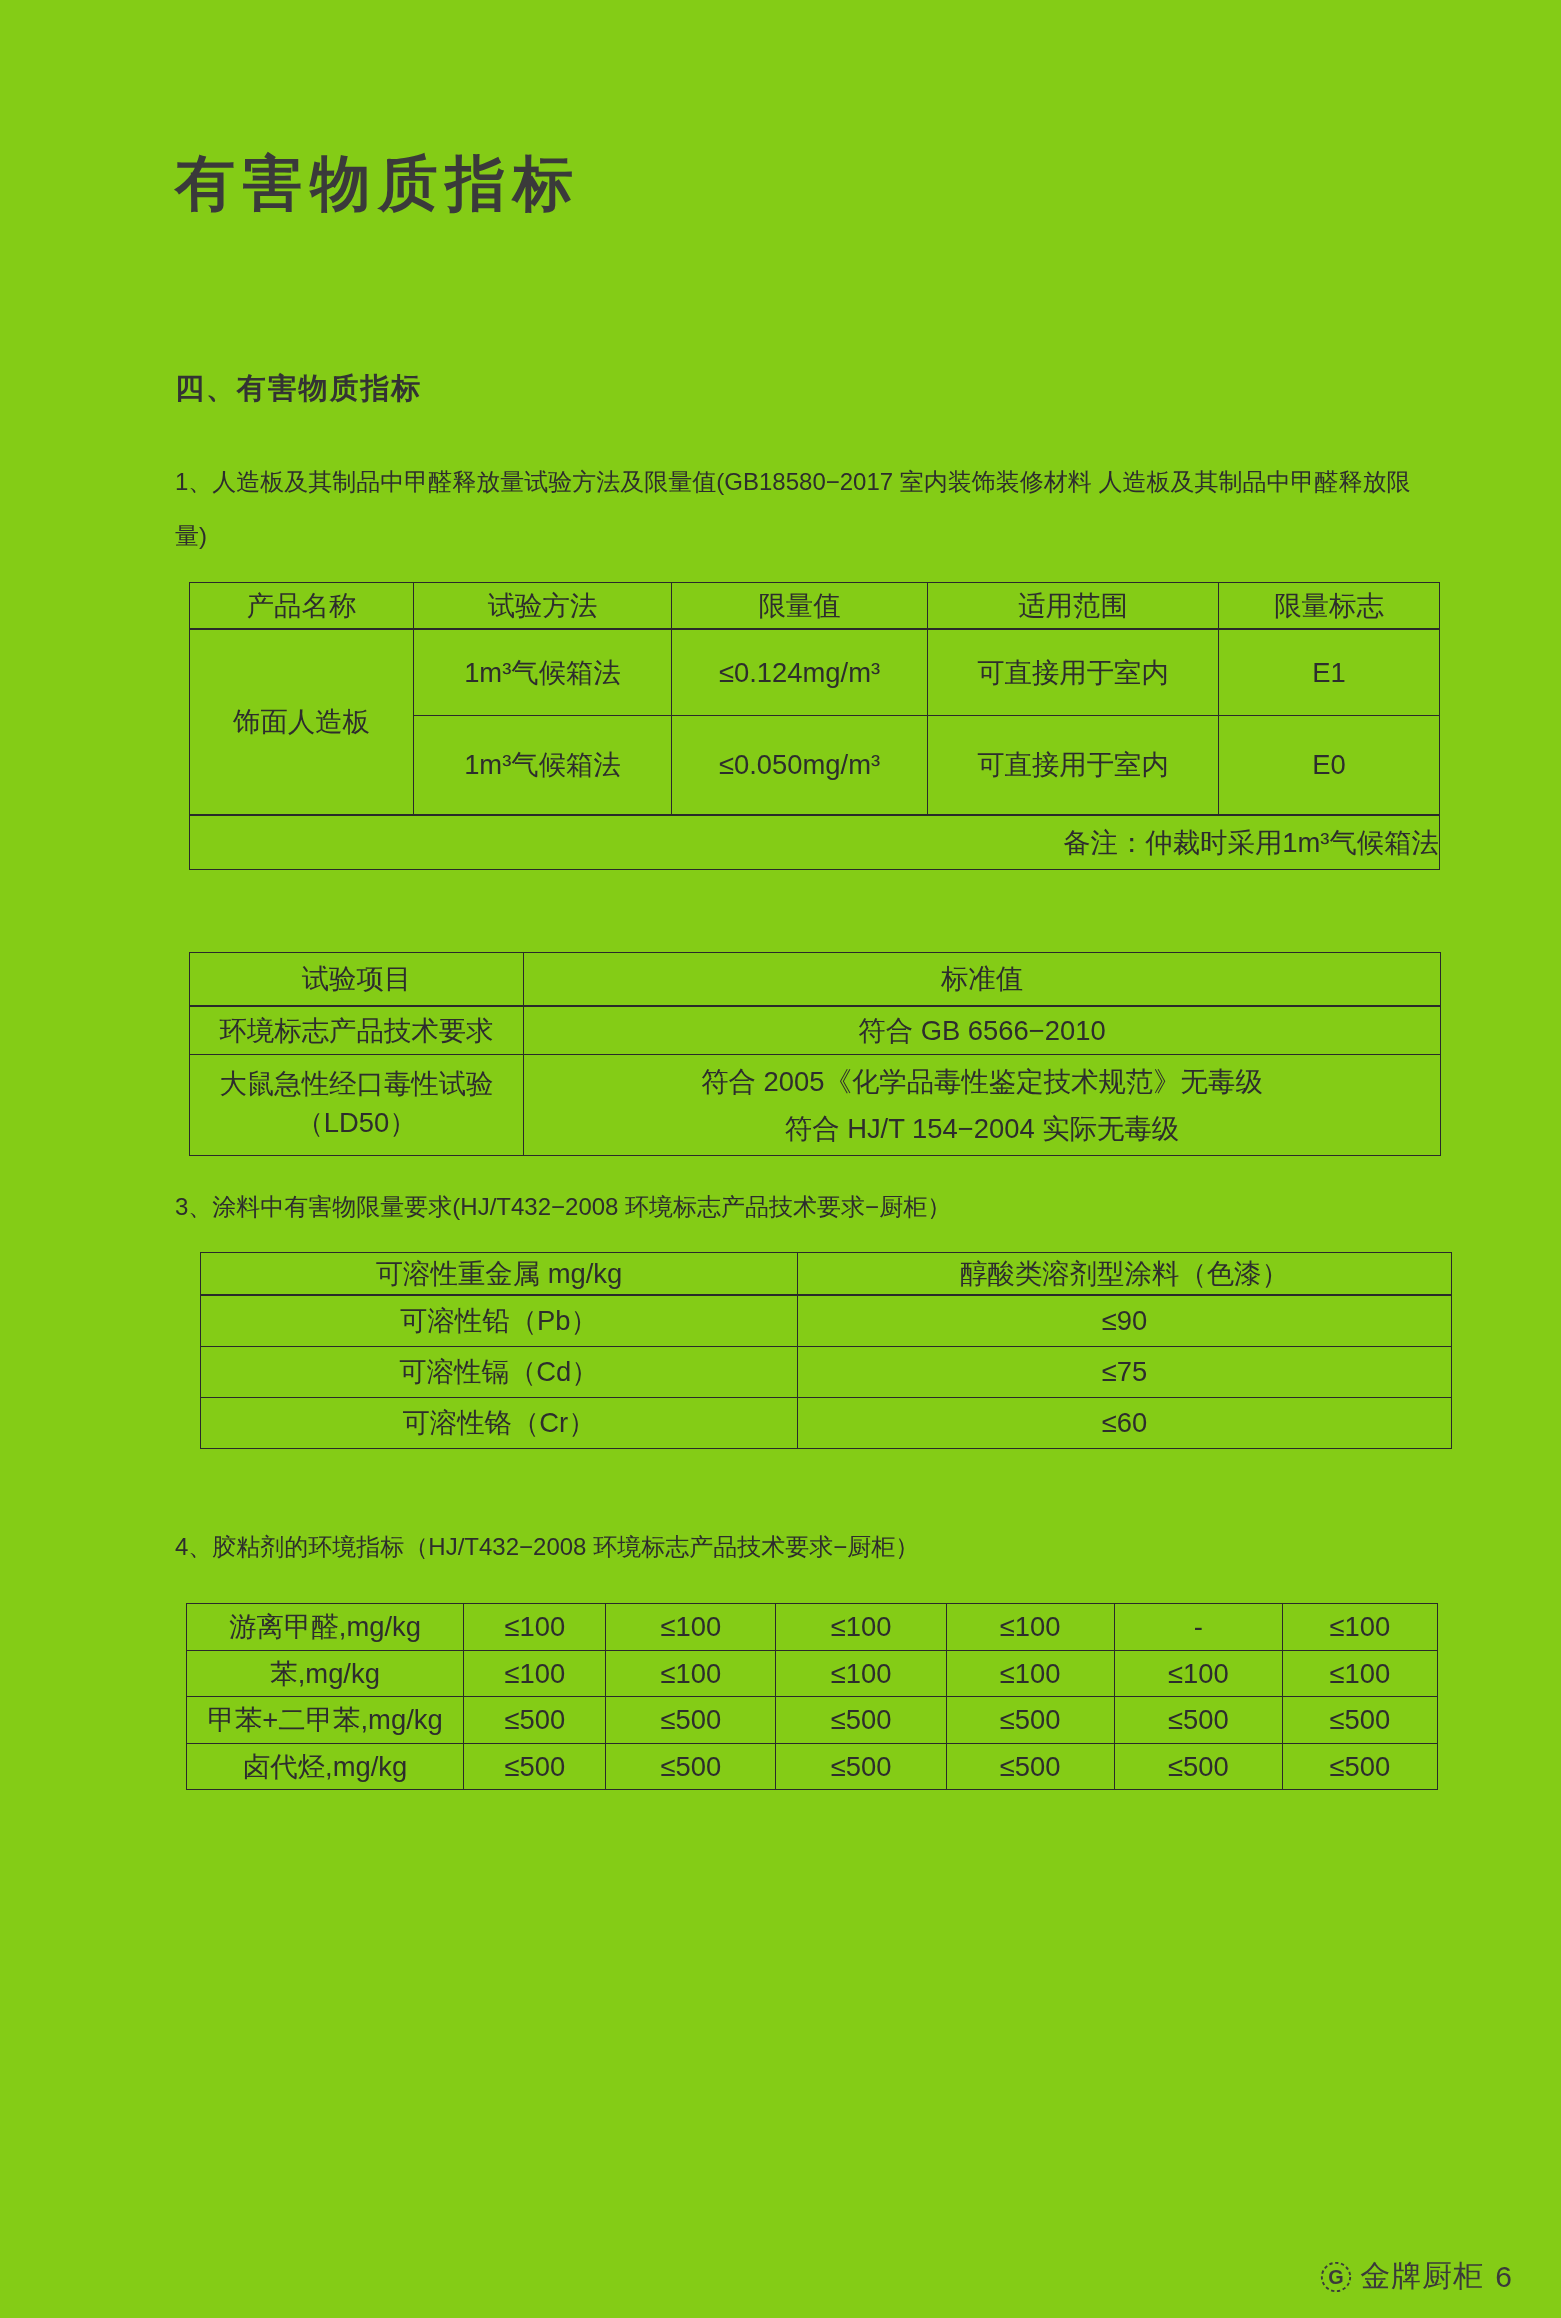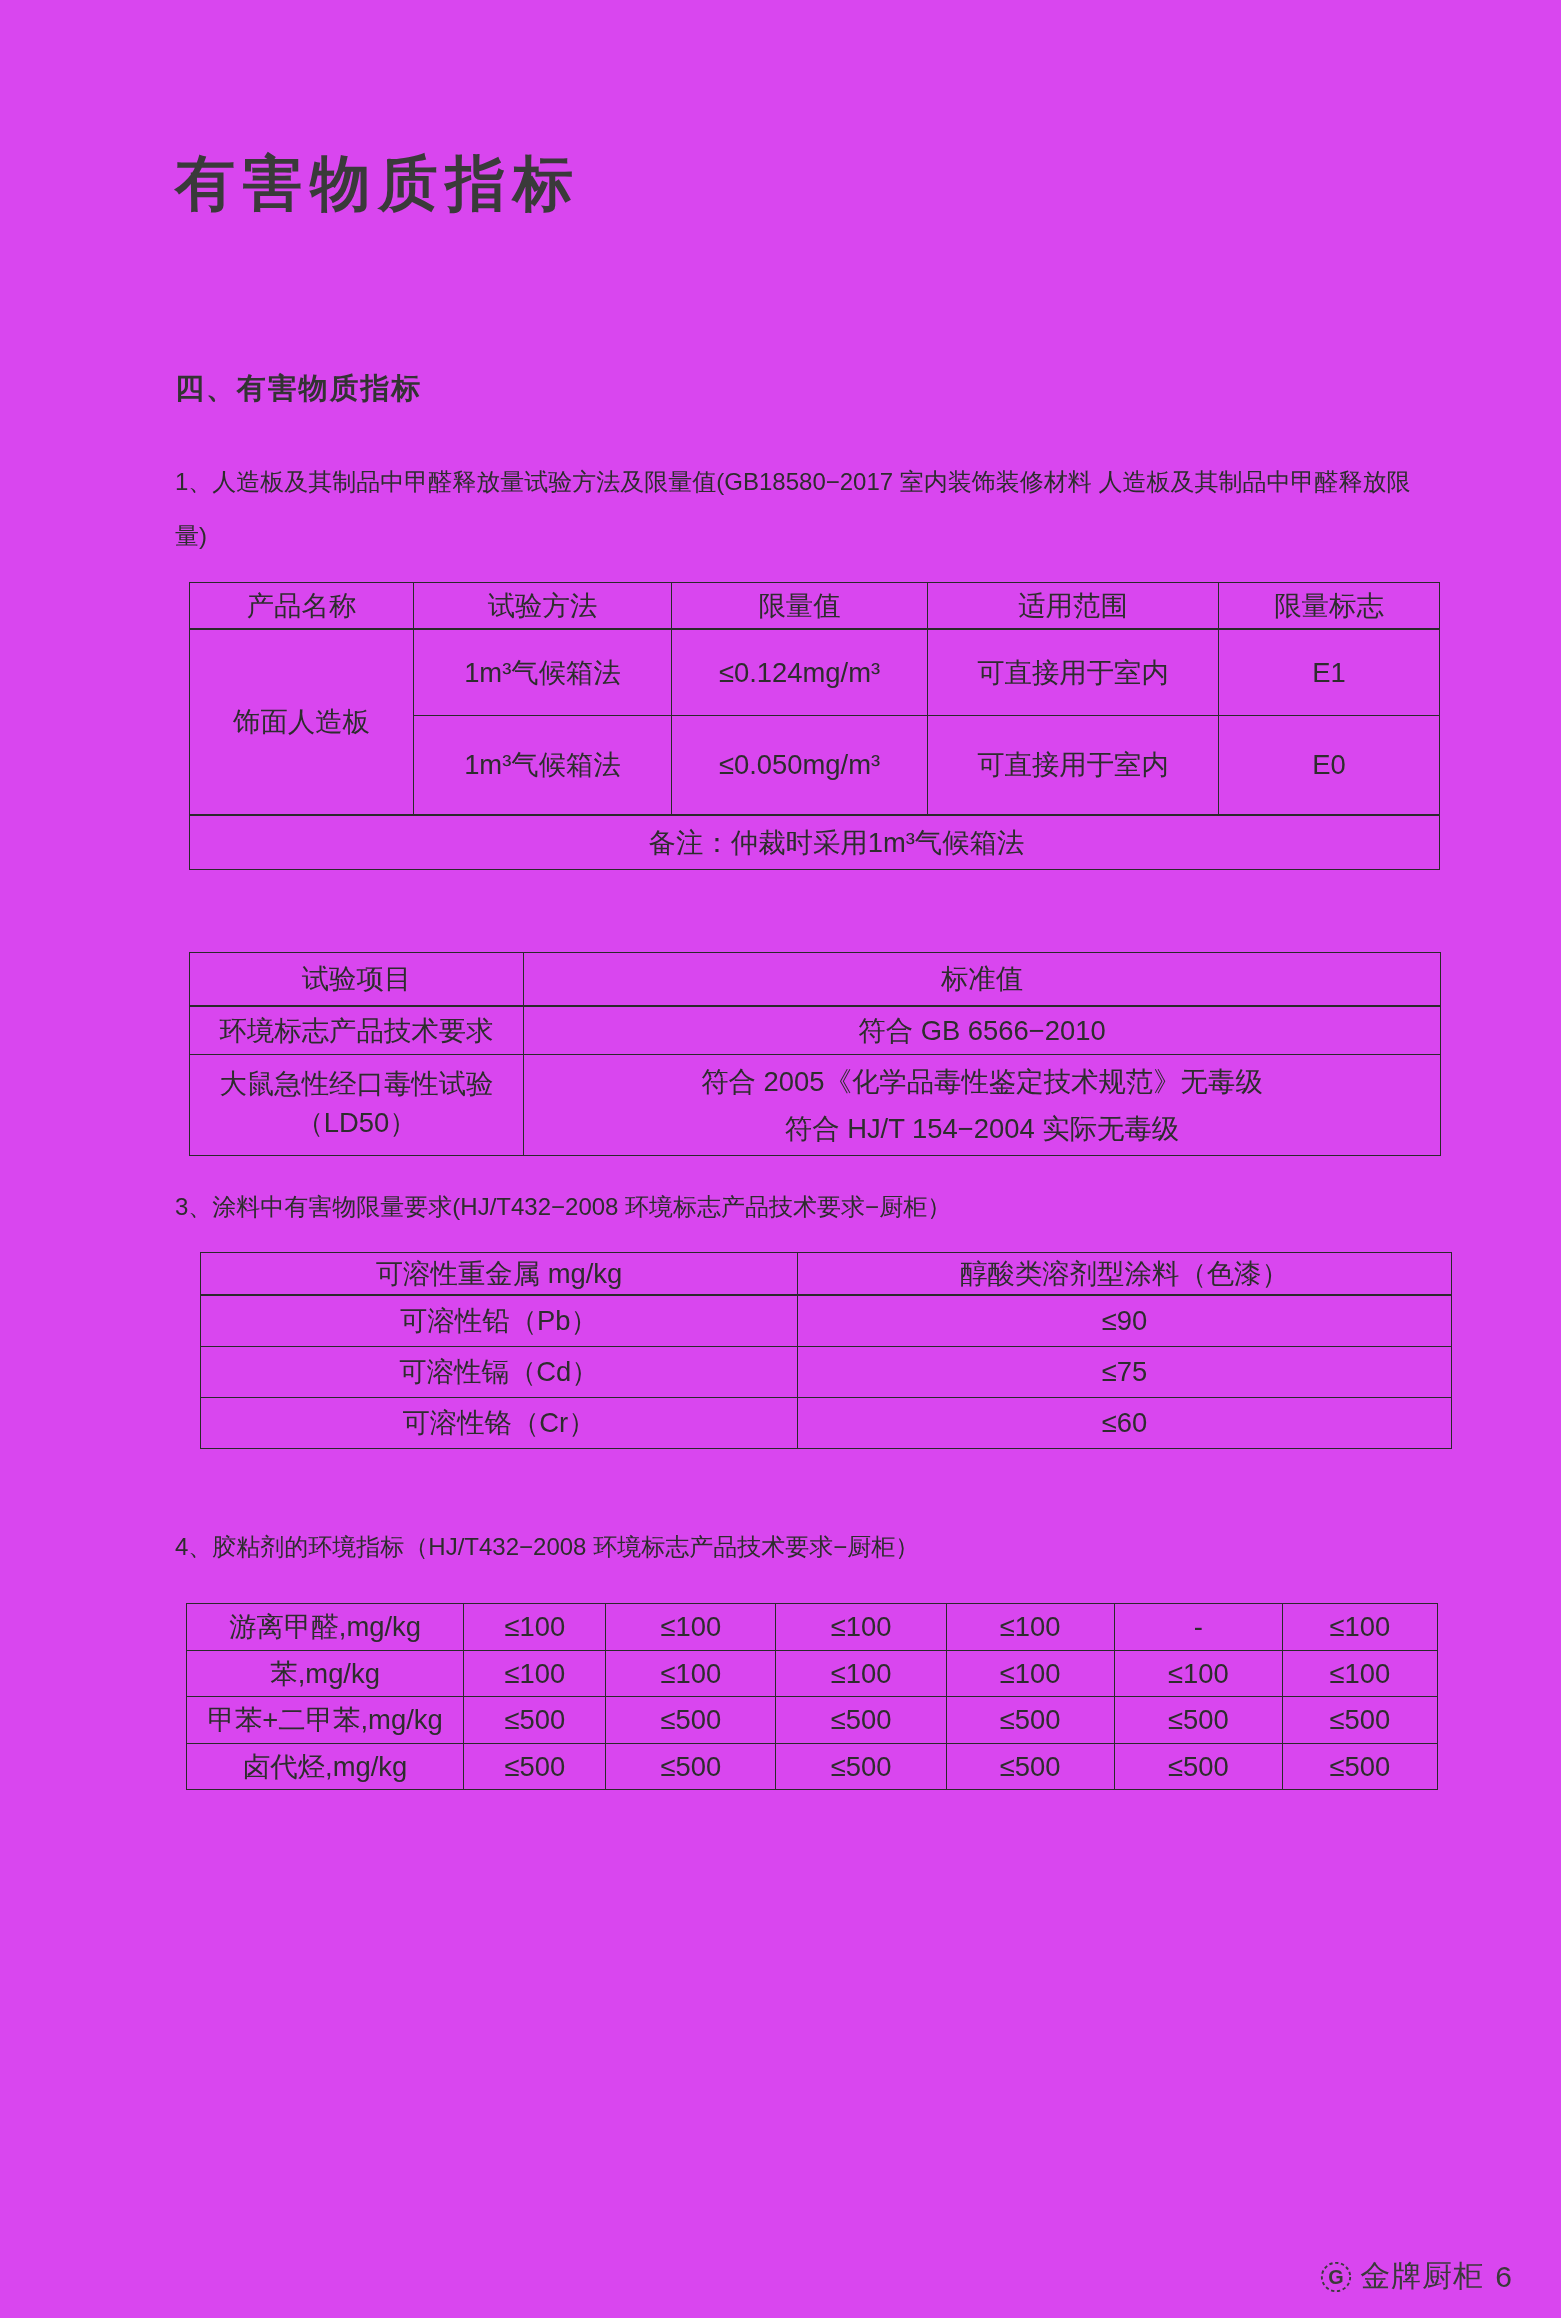--- a/index.html
+++ b/index.html
@@ -1,19 +1,19 @@
 <!DOCTYPE html>
 <html style="font-size:15px"><head>
 <meta charset="utf-8">
 <style>
   html,body{margin:0;padding:0;background:#ffffff;}
   .page{
     position:relative;
     width:1561px;height:2319px;
-    background:#d946ef;
+    background:#84cc16;
     font-family:"Liberation Sans", sans-serif;
     color:#2d2d2d;
     overflow:hidden;
   }
   .doc-title{
     position:absolute;left:175px;top:144px;margin:0;
     font-size:60px;font-weight:bold;color:#3a3a3a;letter-spacing:7.6px;
   }
   .sec-main{
     position:absolute;left:175px;top:369px;margin:0;
@@ -36,21 +36,21 @@
     text-align:center;vertical-align:middle;
     font-size:27.4px;font-weight:normal;color:#2d2d2d;
     padding:0;overflow:hidden;
   }
   table.t tr.head th{border-bottom-width:2.8px;}
 
   .t1{left:189px;top:582px;width:1251px;}
   .t1 tr.head th{height:45px;}
   .t1 .r1 td{height:85px;}
   .t1 .r2 td{height:98px;}
-  .t1 .note td{height:53px;text-align:center;padding-left:44px;border-top-width:2.8px;margin-top:20px;}
+  .t1 .note td{height:53px;text-align:right;padding-left:44px;border-top-width:2.8px;margin-top:20px;}
 
   .t2{left:189px;top:952px;width:1251px;}
   .t2 tr.head th{height:52px;}
   .t2 .r1 td{height:47px;}
   .t2 .r2 td{height:100px;}
   .t2 .line2{line-height:42px;}
   .t2 .vline{line-height:47px;}
 
   .t3{left:200px;top:1252px;width:1251px;}
   .t3 tr.head th{height:41px;}

